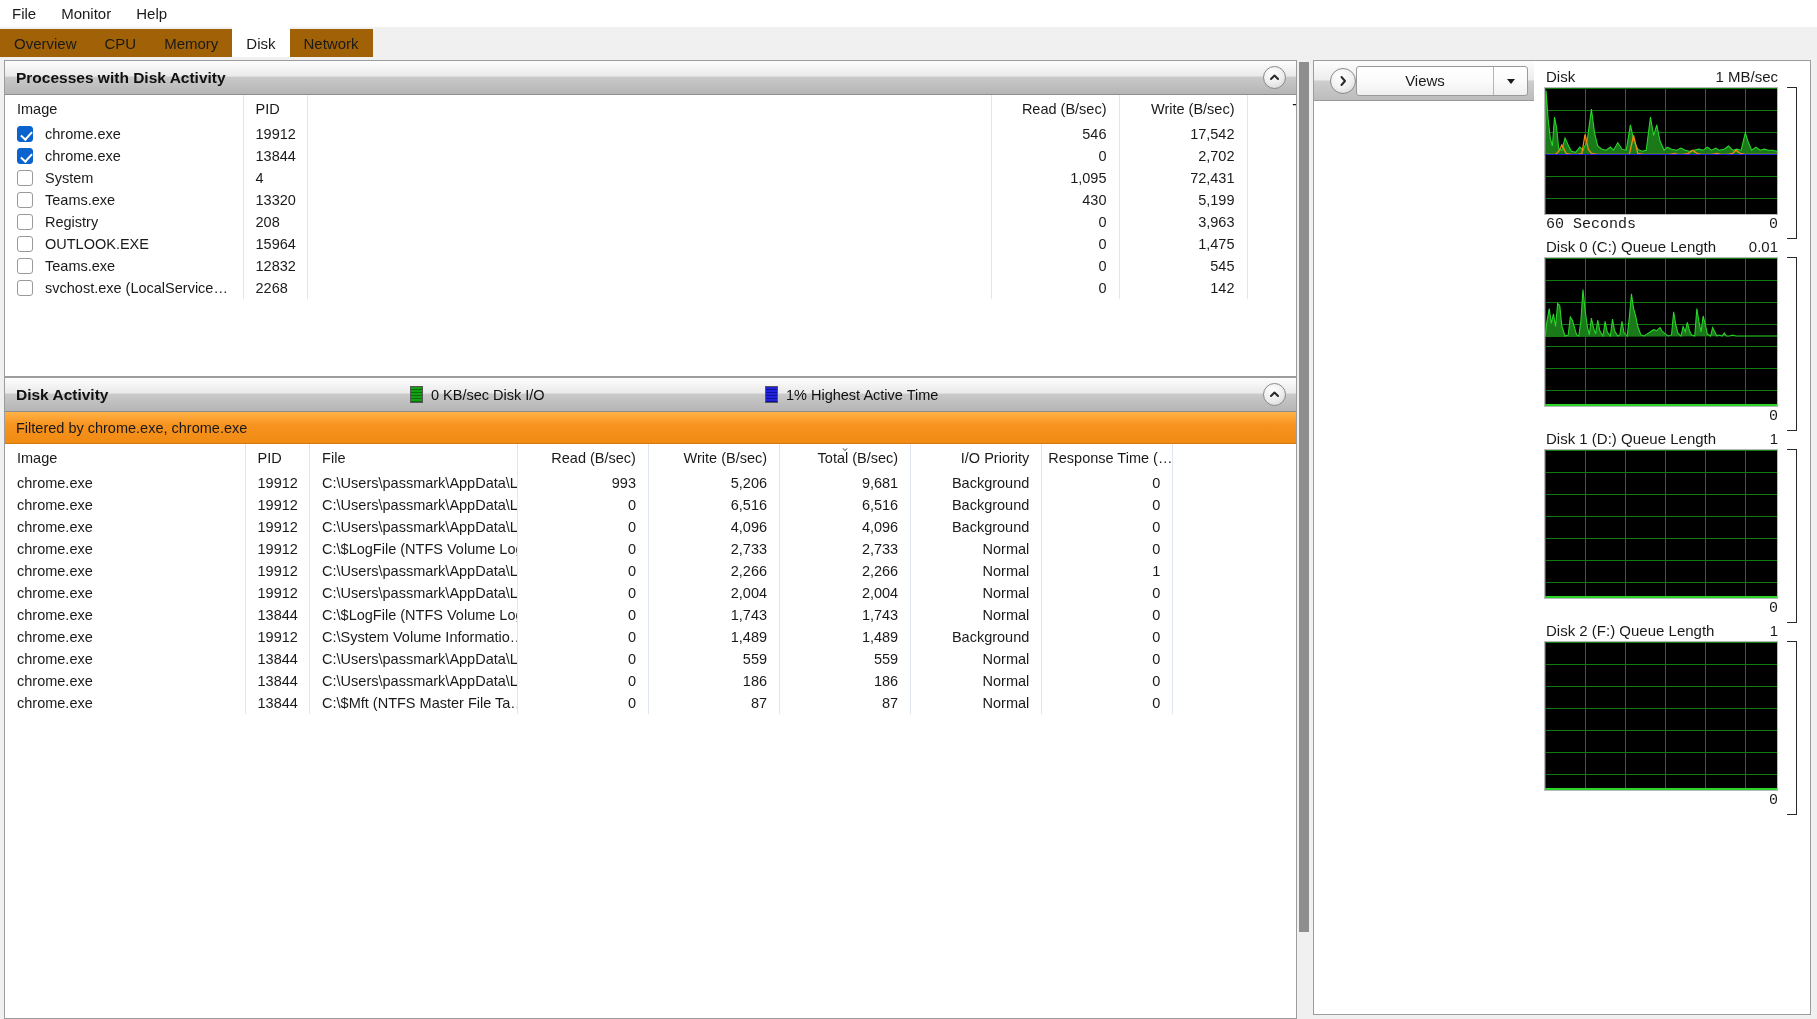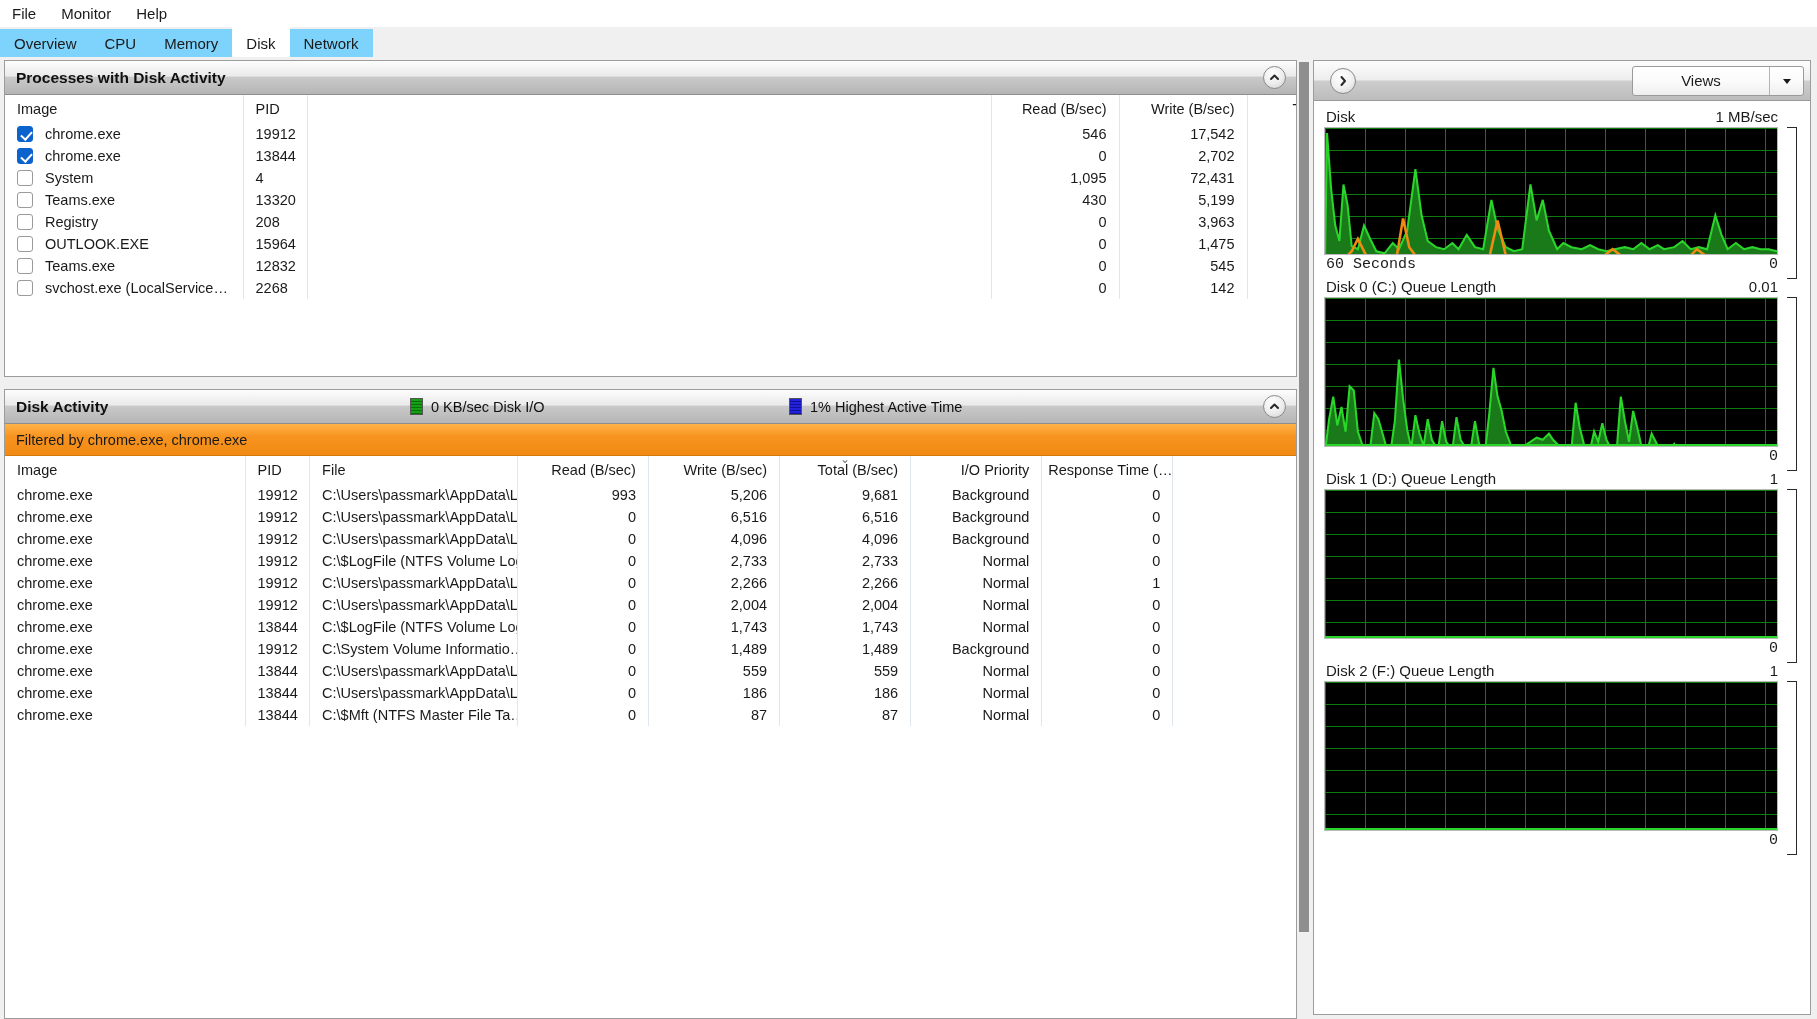--- a/index.html
+++ b/index.html
@@ -88,21 +88,21 @@
     flex: 0 0 auto;
     position: relative;
   }
   .tab {
     height: 28px;
     padding: 0 14px;
     display: flex;
     align-items: center;
     font-size: 15px;
     color: #1a1a1a;
-    background: #7dd3fc;
+    background: #a16207;
   }
   .tab.active {
     background: #ffffff;
     height: 30px;
     padding-top: 2px;
   }
 
   
   .main {
     flex: 1 1 auto;
@@ -288,21 +288,21 @@
     width: 506px;
     padding: 0 6px 4px 2px;
     display: flex;
     flex-direction: column;
     min-height: 0;
   }
   .sidebar-panel {
     background: #ffffff;
     border: 1px solid #9c9c9c;
     display: flex;
-    flex-direction: column;
+    flex-direction: row;
     flex: 1 1 auto;
     min-height: 0;
   }
   .views-bar {
     height: 40px;
     flex: 0 0 auto;
     background: linear-gradient(to bottom, #fdfdfd 0%, #ededed 48%, #cdcdcd 52%, #bcbcbc 100%);
     border-bottom: 1px solid #9a9a9a;
     display: flex;
     align-items: center;
@@ -408,21 +408,21 @@
     <div class="tab">CPU</div>
     <div class="tab">Memory</div>
     <div class="tab active">Disk</div>
     <div class="tab">Network</div>
   </div>
 
   <div class="main">
 
     <div class="left-col">
 
-      <div class="panel" style="height:317px; margin-bottom:12px;">
+      <div class="panel" style="height:317px; margin-bottom:0;">
         <div class="panel-header">
           <div class="panel-title">Processes with Disk Activity</div>
           <div class="chevron-btn">
             <svg width="13" height="13" viewBox="0 0 13 13">
                 <polyline points="3,8 6.5,4.5 10,8" fill="none" stroke="#2a2a2a" stroke-width="2" stroke-linecap="round" stroke-linejoin="round"></polyline>
               </svg>
           </div>
         </div>
         <div class="panel-row" style="flex:1 1 auto;">
           <div class="table-wrap">
@@ -559,21 +559,21 @@
         </div>
       </div>
 
       <div class="panel" style="flex:1 1 auto;">
         <div class="panel-header">
           <div class="panel-title">Disk Activity</div>
           <div class="panel-legend" style="left:405px;">
             <span class="legend-swatch green"></span>
             <span>0 KB/sec Disk I/O</span>
           </div>
-          <div class="panel-legend" style="left:784px;text-align:center;">
+          <div class="panel-legend" style="left:760px;text-align:center;">
             <span class="legend-swatch blue"></span>
             <span>1% Highest Active Time</span>
           </div>
           <div class="chevron-btn">
             <svg width="13" height="13" viewBox="0 0 13 13">
                 <polyline points="3,8 6.5,4.5 10,8" fill="none" stroke="#2a2a2a" stroke-width="2" stroke-linecap="round" stroke-linejoin="round"></polyline>
               </svg>
           </div>
         </div>
 

